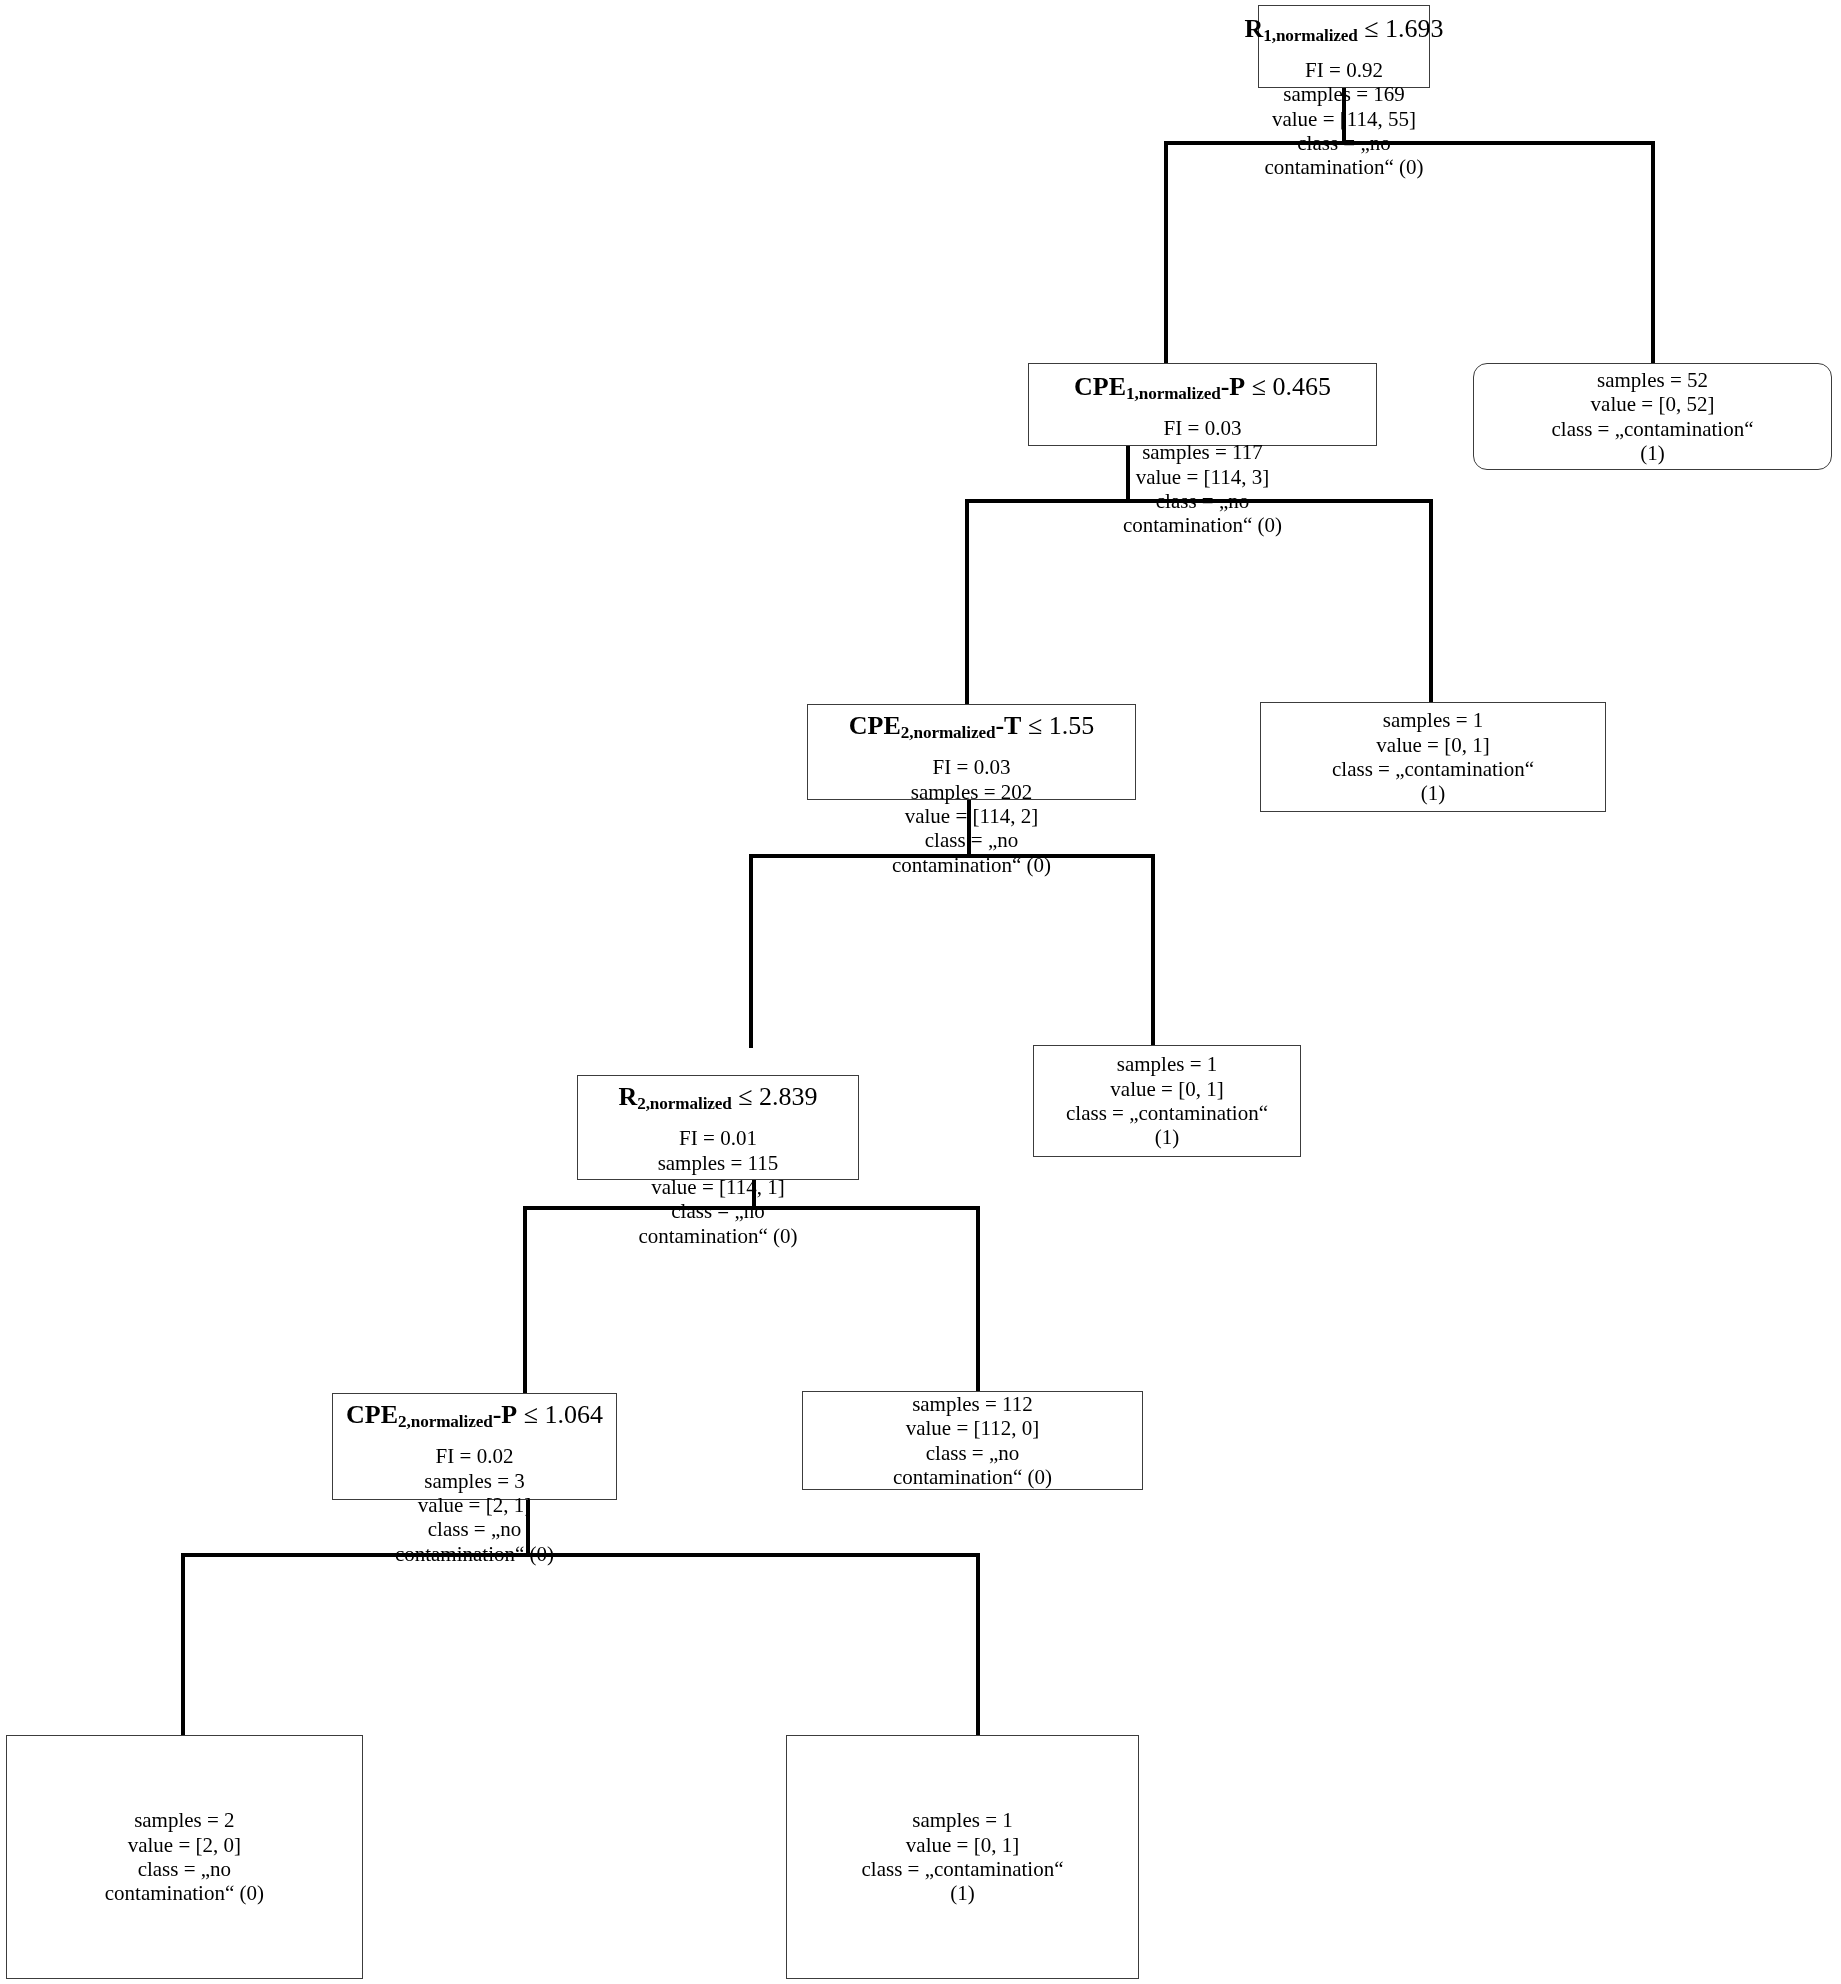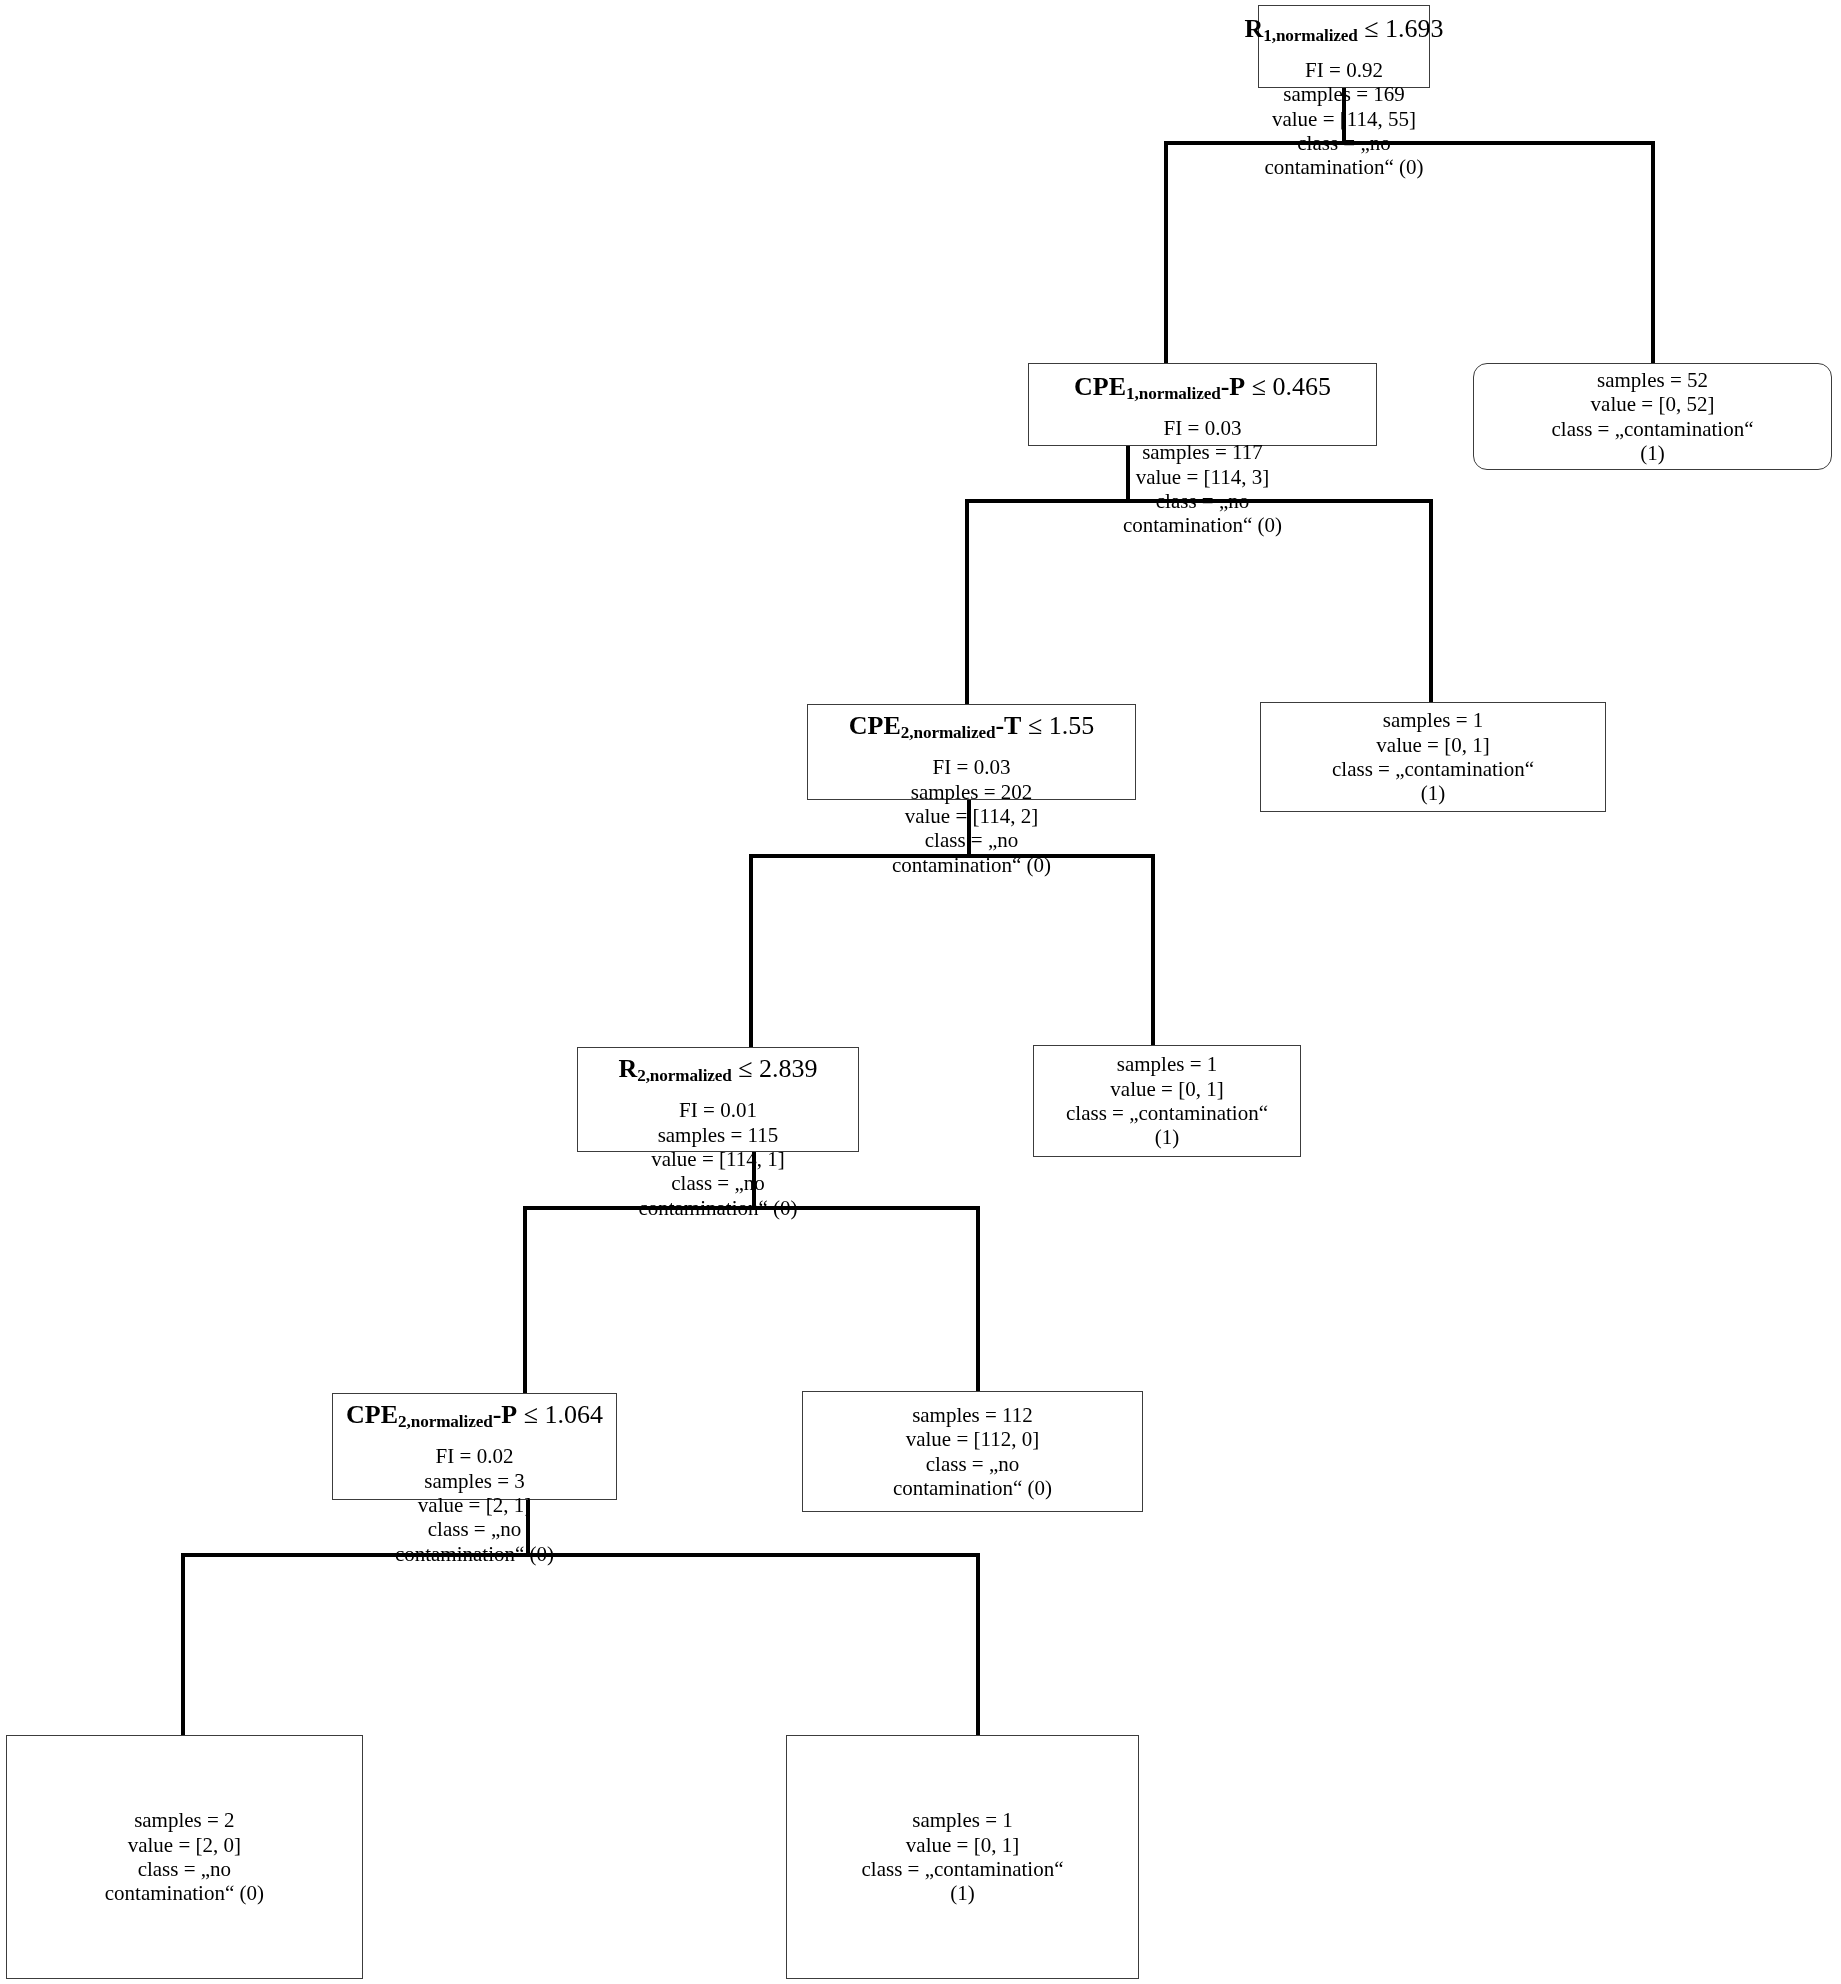--- a/index.html
+++ b/index.html
@@ -128,21 +128,21 @@
 
   <div class="node leaf" style="left:1260px;top:702px;width:346px;height:110px;padding:0 4.2px;">
     <div class="stats">
       <span class="ln">samples = 1</span>
       <span class="ln">value = [0, 1]</span>
       <span class="ln">class = „contamination“</span>
       <span class="ln">(1)</span>
     </div>
   </div>
 
-  <div class="node split" style="left:577px;top:1047px;width:282px;height:105px;padding:5.9px 4.2px 0 4.2px;">
+  <div class="node split" style="left:577px;top:1075px;width:282px;height:105px;padding:5.9px 4.2px 0 4.2px;">
     <div class="cond"><span>R</span><sub>2,normalized</sub><span></span><span class="thr"> <span>≤</span> <span>2.839</span></span></div>
     <div class="stats">
       <span class="ln">FI = 0.01</span>
       <span class="ln">samples = 115</span>
       <span class="ln">value = [114, 1]</span>
       <span class="ln">class = „no</span>
       <span class="ln">contamination“ (0)</span>
     </div>
   </div>
 
@@ -159,21 +159,21 @@
     <div class="cond"><span>CPE</span><sub>2,normalized</sub><span>-P</span><span class="thr"> <span>≤</span> <span>1.064</span></span></div>
     <div class="stats">
       <span class="ln">FI = 0.02</span>
       <span class="ln">samples = 3</span>
       <span class="ln">value = [2, 1]</span>
       <span class="ln">class = „no</span>
       <span class="ln">contamination“ (0)</span>
     </div>
   </div>
 
-  <div class="node leaf" style="left:802px;top:1391px;width:341px;height:121px;padding:0 4.2px;">
+  <div class="node leaf" style="left:802px;top:1391px;width:341px;height:99px;padding:0 4.2px;">
     <div class="stats">
       <span class="ln">samples = 112</span>
       <span class="ln">value = [112, 0]</span>
       <span class="ln">class = „no</span>
       <span class="ln">contamination“ (0)</span>
     </div>
   </div>
 
   <div class="node leaf" style="left:5.9px;top:1735px;width:357px;height:244px;padding:0 4.2px;">
     <div class="stats">

